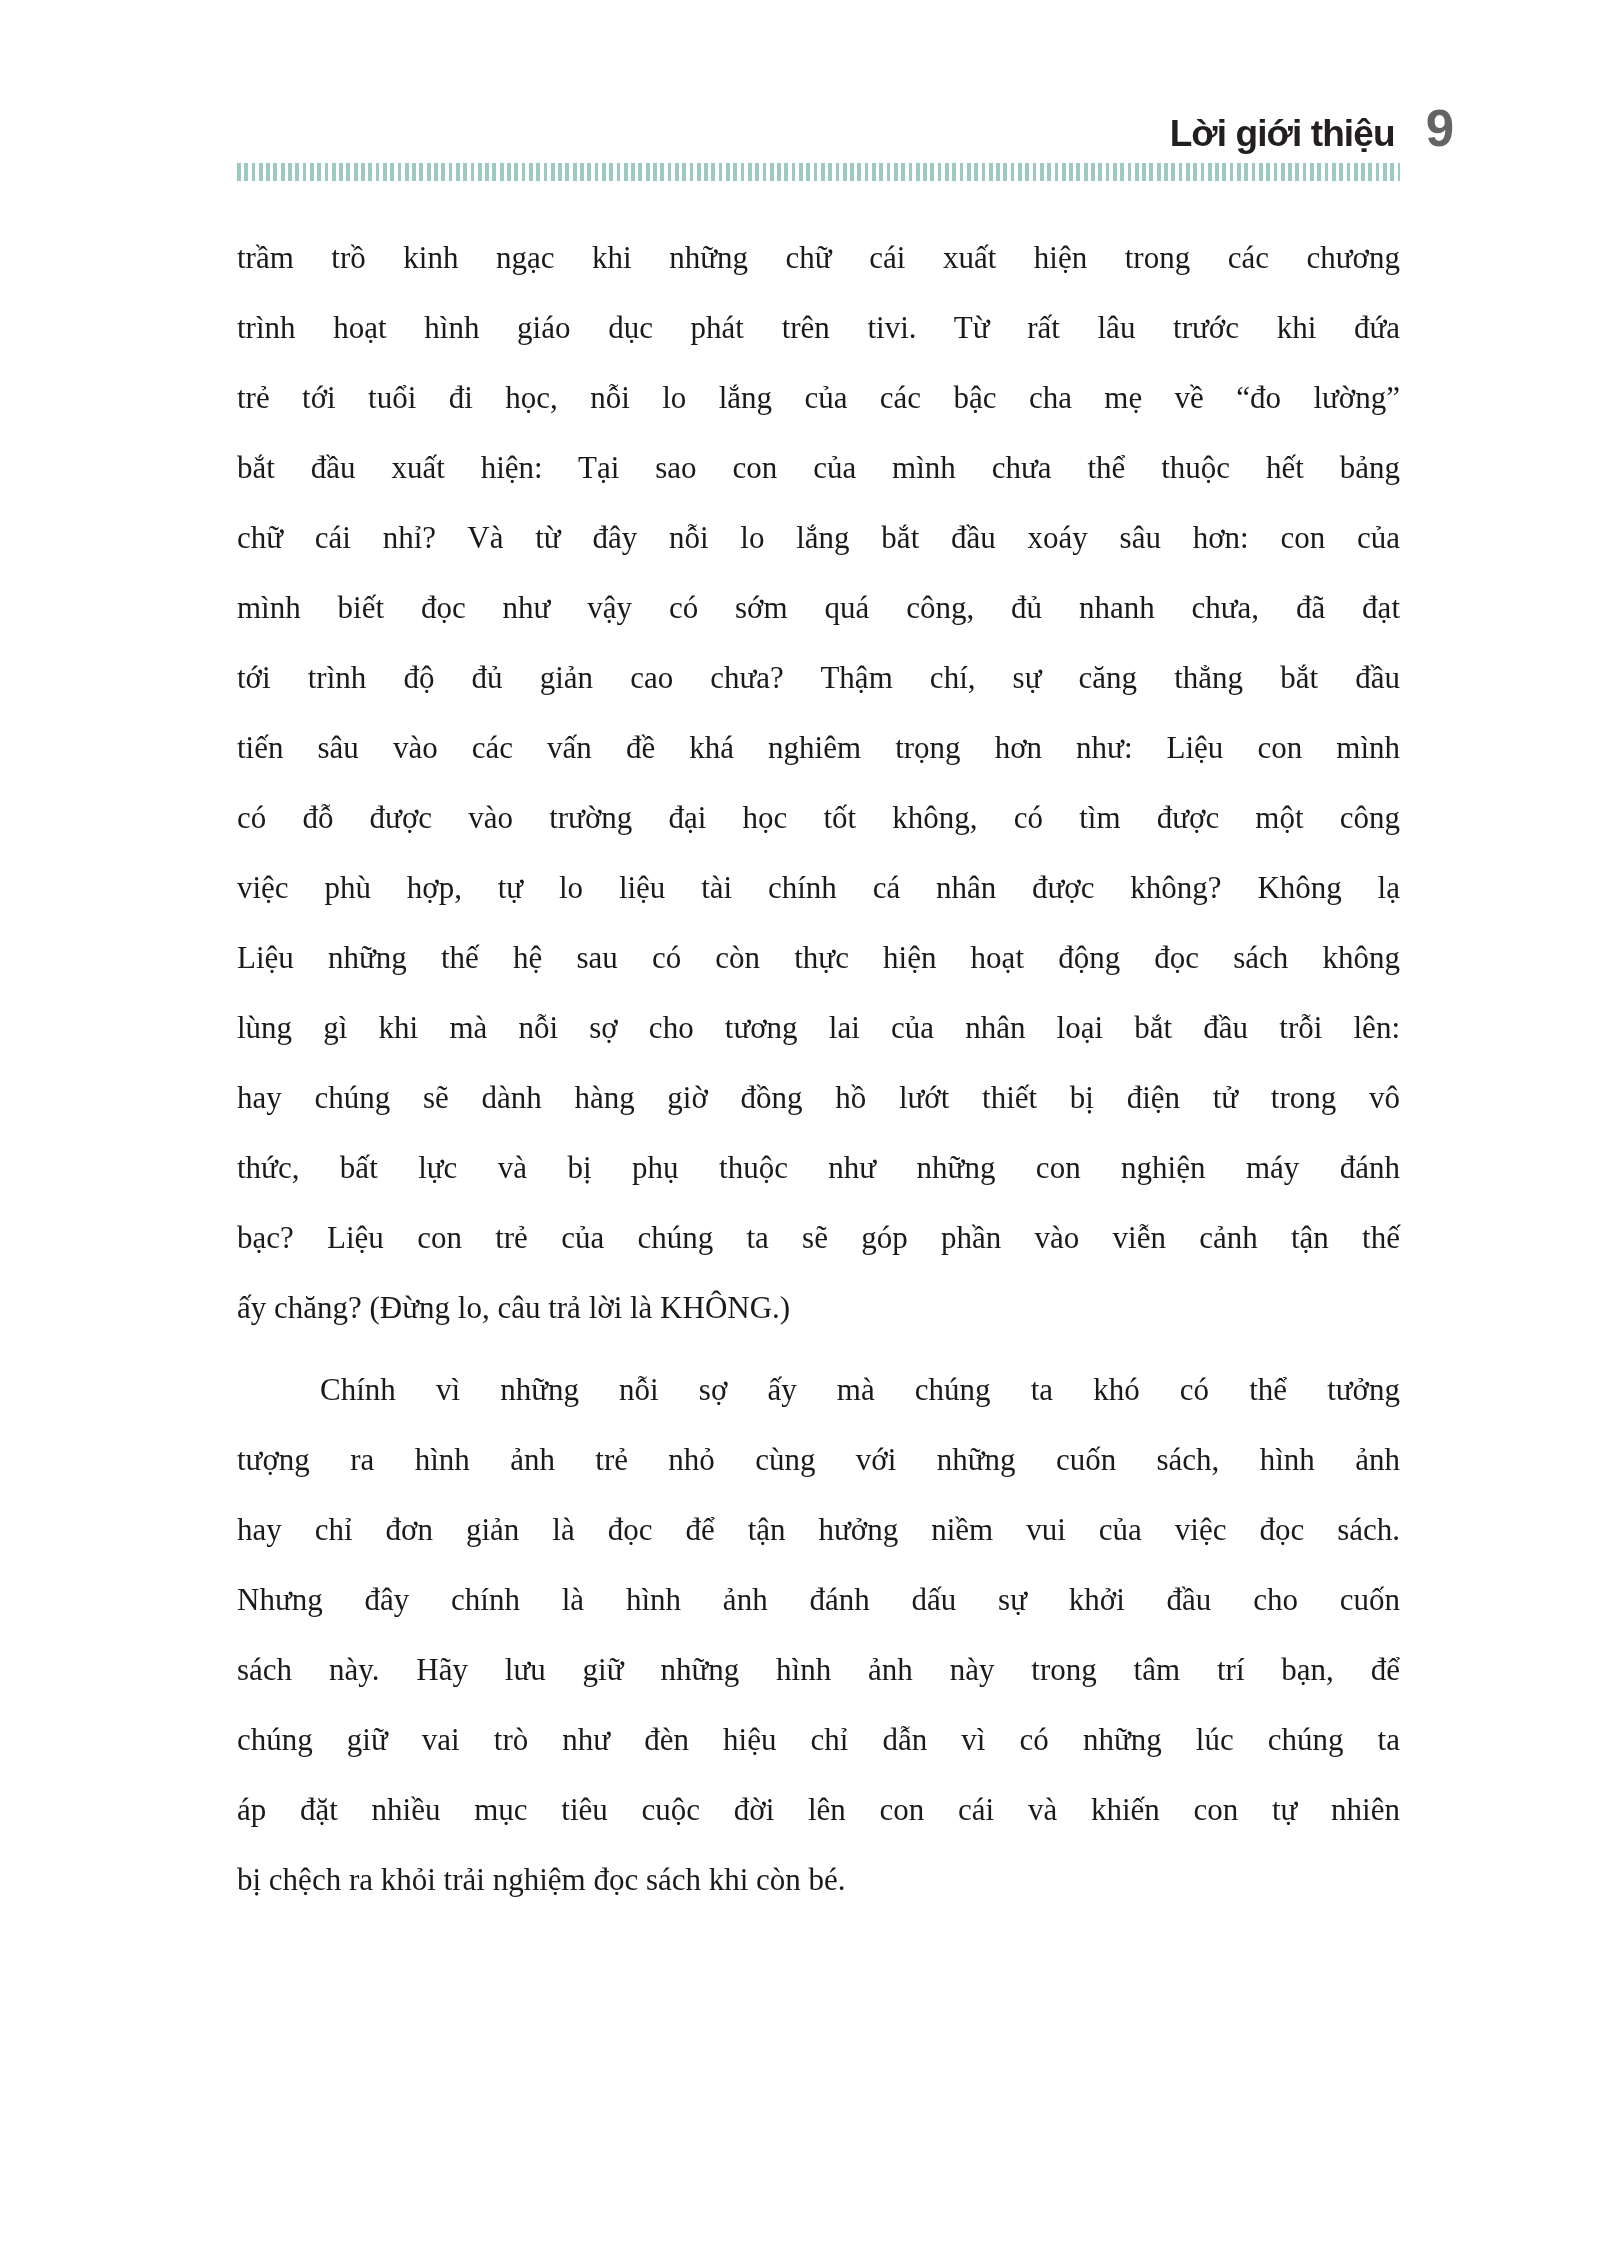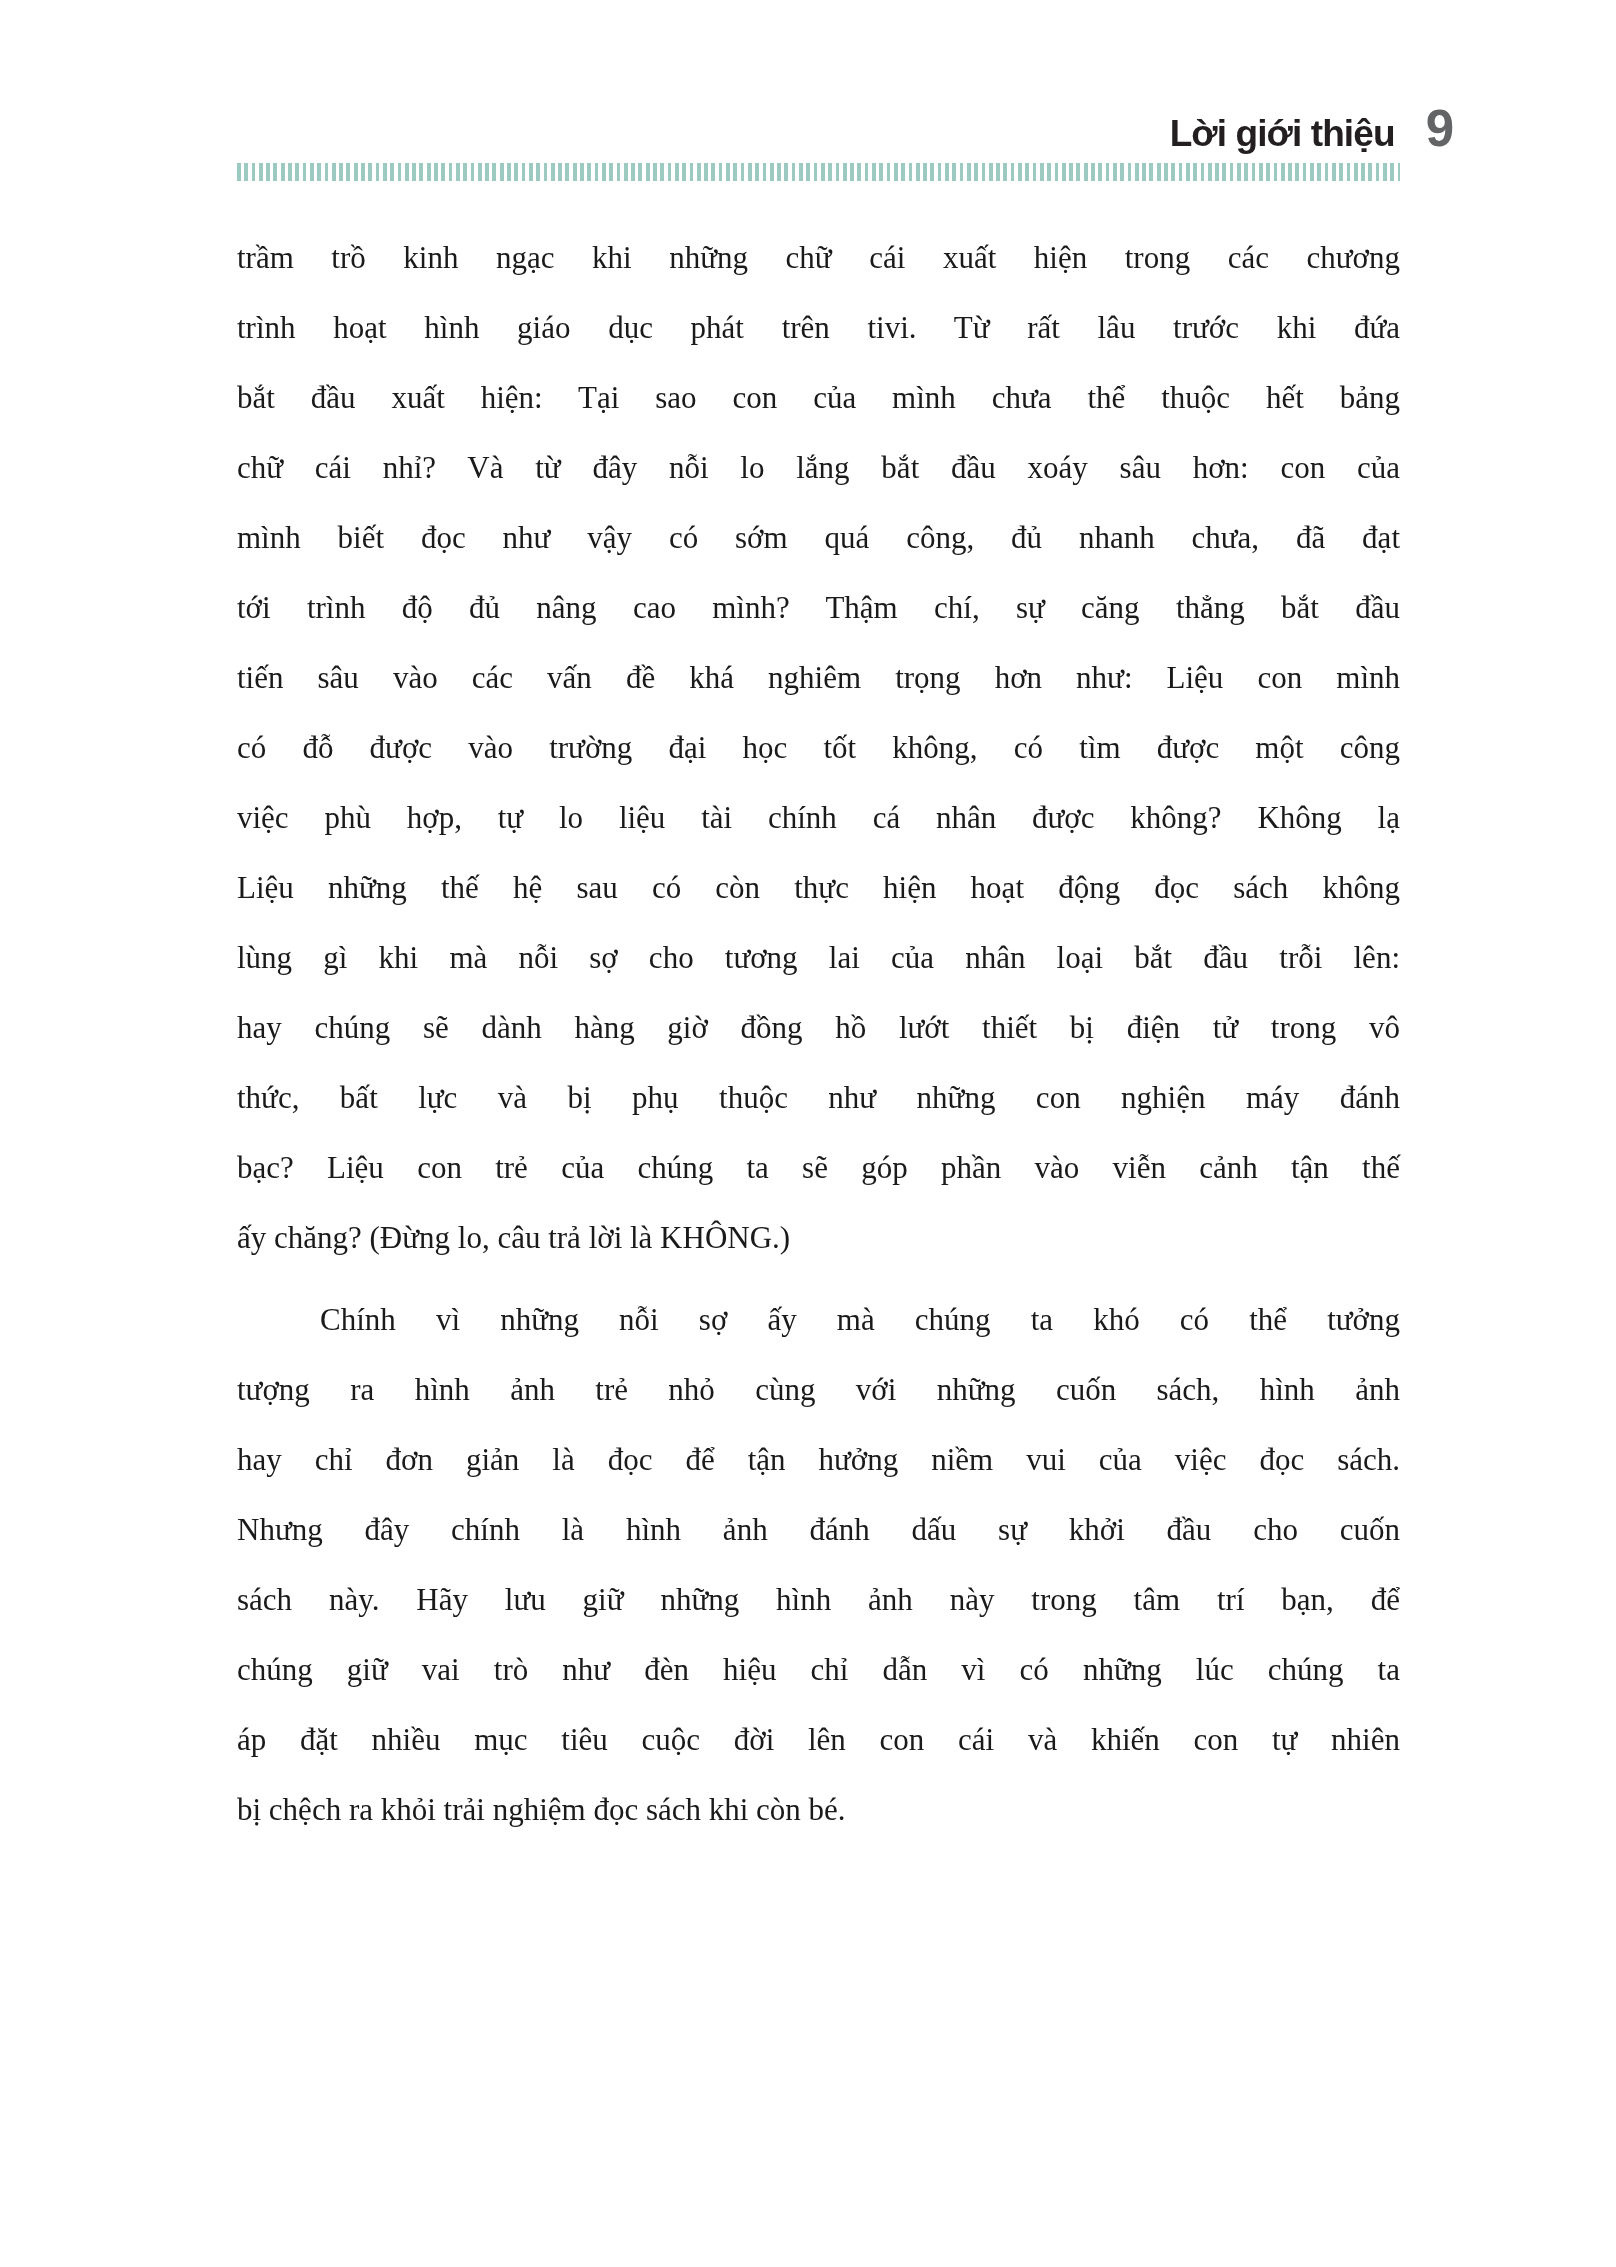--- a/index.html
+++ b/index.html
@@ -85,24 +85,25 @@
     <span class="section-title" style="color: rgb(35, 31, 32);">Lời giới thiệu</span>
     <span class="page-number" style="color: rgb(99, 100, 102);">9</span>
   </div>
 
   <div class="header-rule"></div>
 
   <div class="body-text" style="color: rgb(26, 26, 26);">
       <div class="paragraph">
         <div class="line">trầm trồ kinh ngạc khi những chữ cái xuất hiện trong các chương</div>
         <div class="line">trình hoạt hình giáo dục phát trên tivi. Từ rất lâu trước khi đứa</div>
+        <div class="line">trẻ tới tuổi đi học, nỗi lo lắng của các bậc cha mẹ về “đo lường”</div>
         <div class="line">bắt đầu xuất hiện: Tại sao con của mình chưa thể thuộc hết bảng</div>
         <div class="line">chữ cái nhỉ? Và từ đây nỗi lo lắng bắt đầu xoáy sâu hơn: con của</div>
         <div class="line">mình biết đọc như vậy có sớm quá công, đủ nhanh chưa, đã đạt</div>
-        <div class="line">tới trình độ đủ nâng cao mình? Thậm chí, sự căng thẳng bắt đầu</div>
+        <div class="line">tới trình độ đủ giản cao chưa? Thậm chí, sự căng thẳng bắt đầu</div>
         <div class="line">tiến sâu vào các vấn đề khá nghiêm trọng hơn như: Liệu con mình</div>
         <div class="line">có đỗ được vào trường đại học tốt không, có tìm được một công</div>
         <div class="line">việc phù hợp, tự lo liệu tài chính cá nhân được không? Không lạ</div>
         <div class="line">Liệu những thế hệ sau có còn thực hiện hoạt động đọc sách không</div>
         <div class="line">lùng gì khi mà nỗi sợ cho tương lai của nhân loại bắt đầu trỗi lên:</div>
         <div class="line">hay chúng sẽ dành hàng giờ đồng hồ lướt thiết bị điện tử trong vô</div>
         <div class="line">thức, bất lực và bị phụ thuộc như những con nghiện máy đánh</div>
         <div class="line">bạc? Liệu con trẻ của chúng ta sẽ góp phần vào viễn cảnh tận thế</div>
         <div class="line last-line">ấy chăng? (Đừng lo, câu trả lời là KHÔNG.)</div>
       </div>

